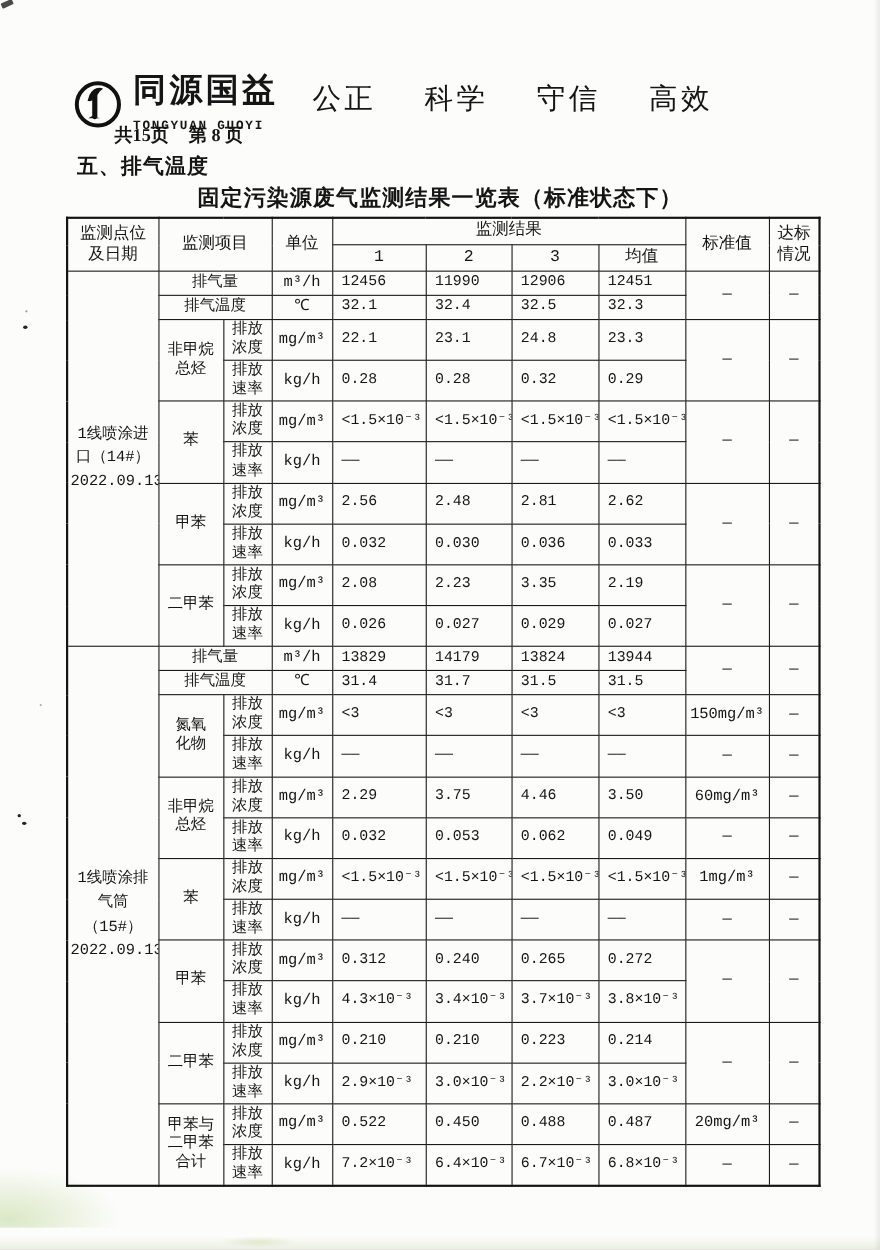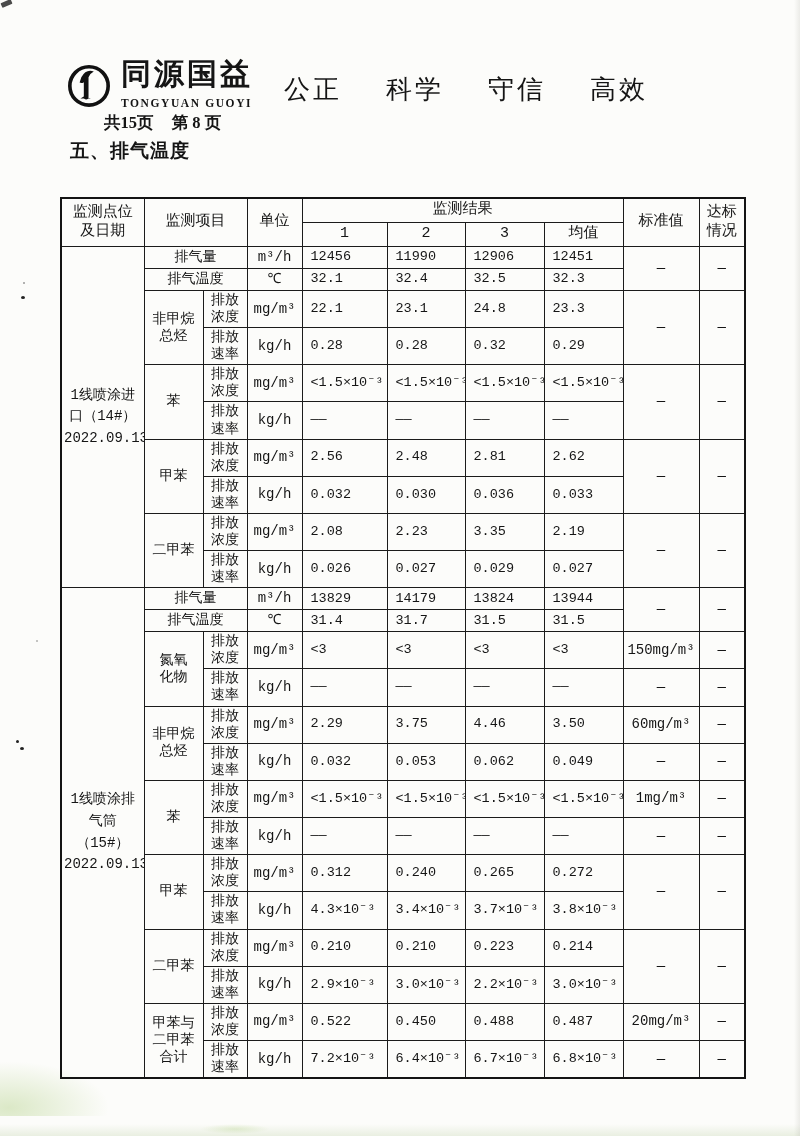--- a/index.html
+++ b/index.html
@@ -20,22 +20,22 @@
   .smudge-bl { position:absolute; left:0; bottom:20px; width:110px; height:55px;
     background:radial-gradient(ellipse at 8% 85%, rgba(165,200,115,.38), rgba(165,200,115,0) 70%); }
   .bottom-tint { position:absolute; left:0; bottom:0; width:100%; height:12px;
     background:linear-gradient(180deg, rgba(185,205,160,0) 0%, rgba(185,205,160,.28) 100%); }
   .smudge-bc { position:absolute; left:200px; bottom:2px; width:70px; height:10px;
     background:radial-gradient(ellipse at center, rgba(170,205,120,.3), rgba(170,205,120,0) 70%); }
   .right-tint { position:absolute; right:0; top:0; width:6px; height:100%;
     background:linear-gradient(270deg, rgba(160,160,150,.18), rgba(160,160,150,0)); }
 
   
-  .brand { position:absolute; left:66px; top:59px; display:flex; align-items:center;
-    font-family:Liberation Serif, serif; }
+  .brand { position:absolute; left:66px; top:70px; display:flex; align-items:flex-start;
+    font-family:Liberation Mono, monospace; }
   .logo-mark { width:46px; height:46px; margin-top:1px; }
   .logo-text { margin-left:9px; }
   .logo-cn { font-size:30px; font-weight:700; letter-spacing:3px; line-height:1.0; white-space:nowrap; }
   .logo-en { font-size:11.5px; font-weight:700; letter-spacing:1.6px; margin-top:8px; white-space:nowrap; }
   .slogans { position:absolute; left:284px; top:72px; width:364px;
     display:flex; justify-content:space-between;
     font-family:"Liberation Sans","DejaVu Sans",sans-serif;
     font-size:26px; font-weight:400; letter-spacing:3px; }
   .doc-row { position:absolute; left:90px; right:58px; top:112px;
     display:flex; justify-content:space-between; align-items:baseline;
@@ -97,20 +97,21 @@
     </div>
 
   <div class="doc-row">
     <span class="doc-pages">
       <span>共15页</span>
       <span>第 8 页</span>
     </span>
   </div>
 
   <div class="section-title">五、排气温度</div>
+  <div class="table-title">固定污染源废气监测结果一览表（标准状态下）</div>
 
   <table class="results">
     <colgroup>
       <col style="width:83px">
         <col style="width:59px">
         <col style="width:44px">
       <col style="width:55px">
         <col style="width:85px">
         <col style="width:78px">
       <col style="width:79px">

